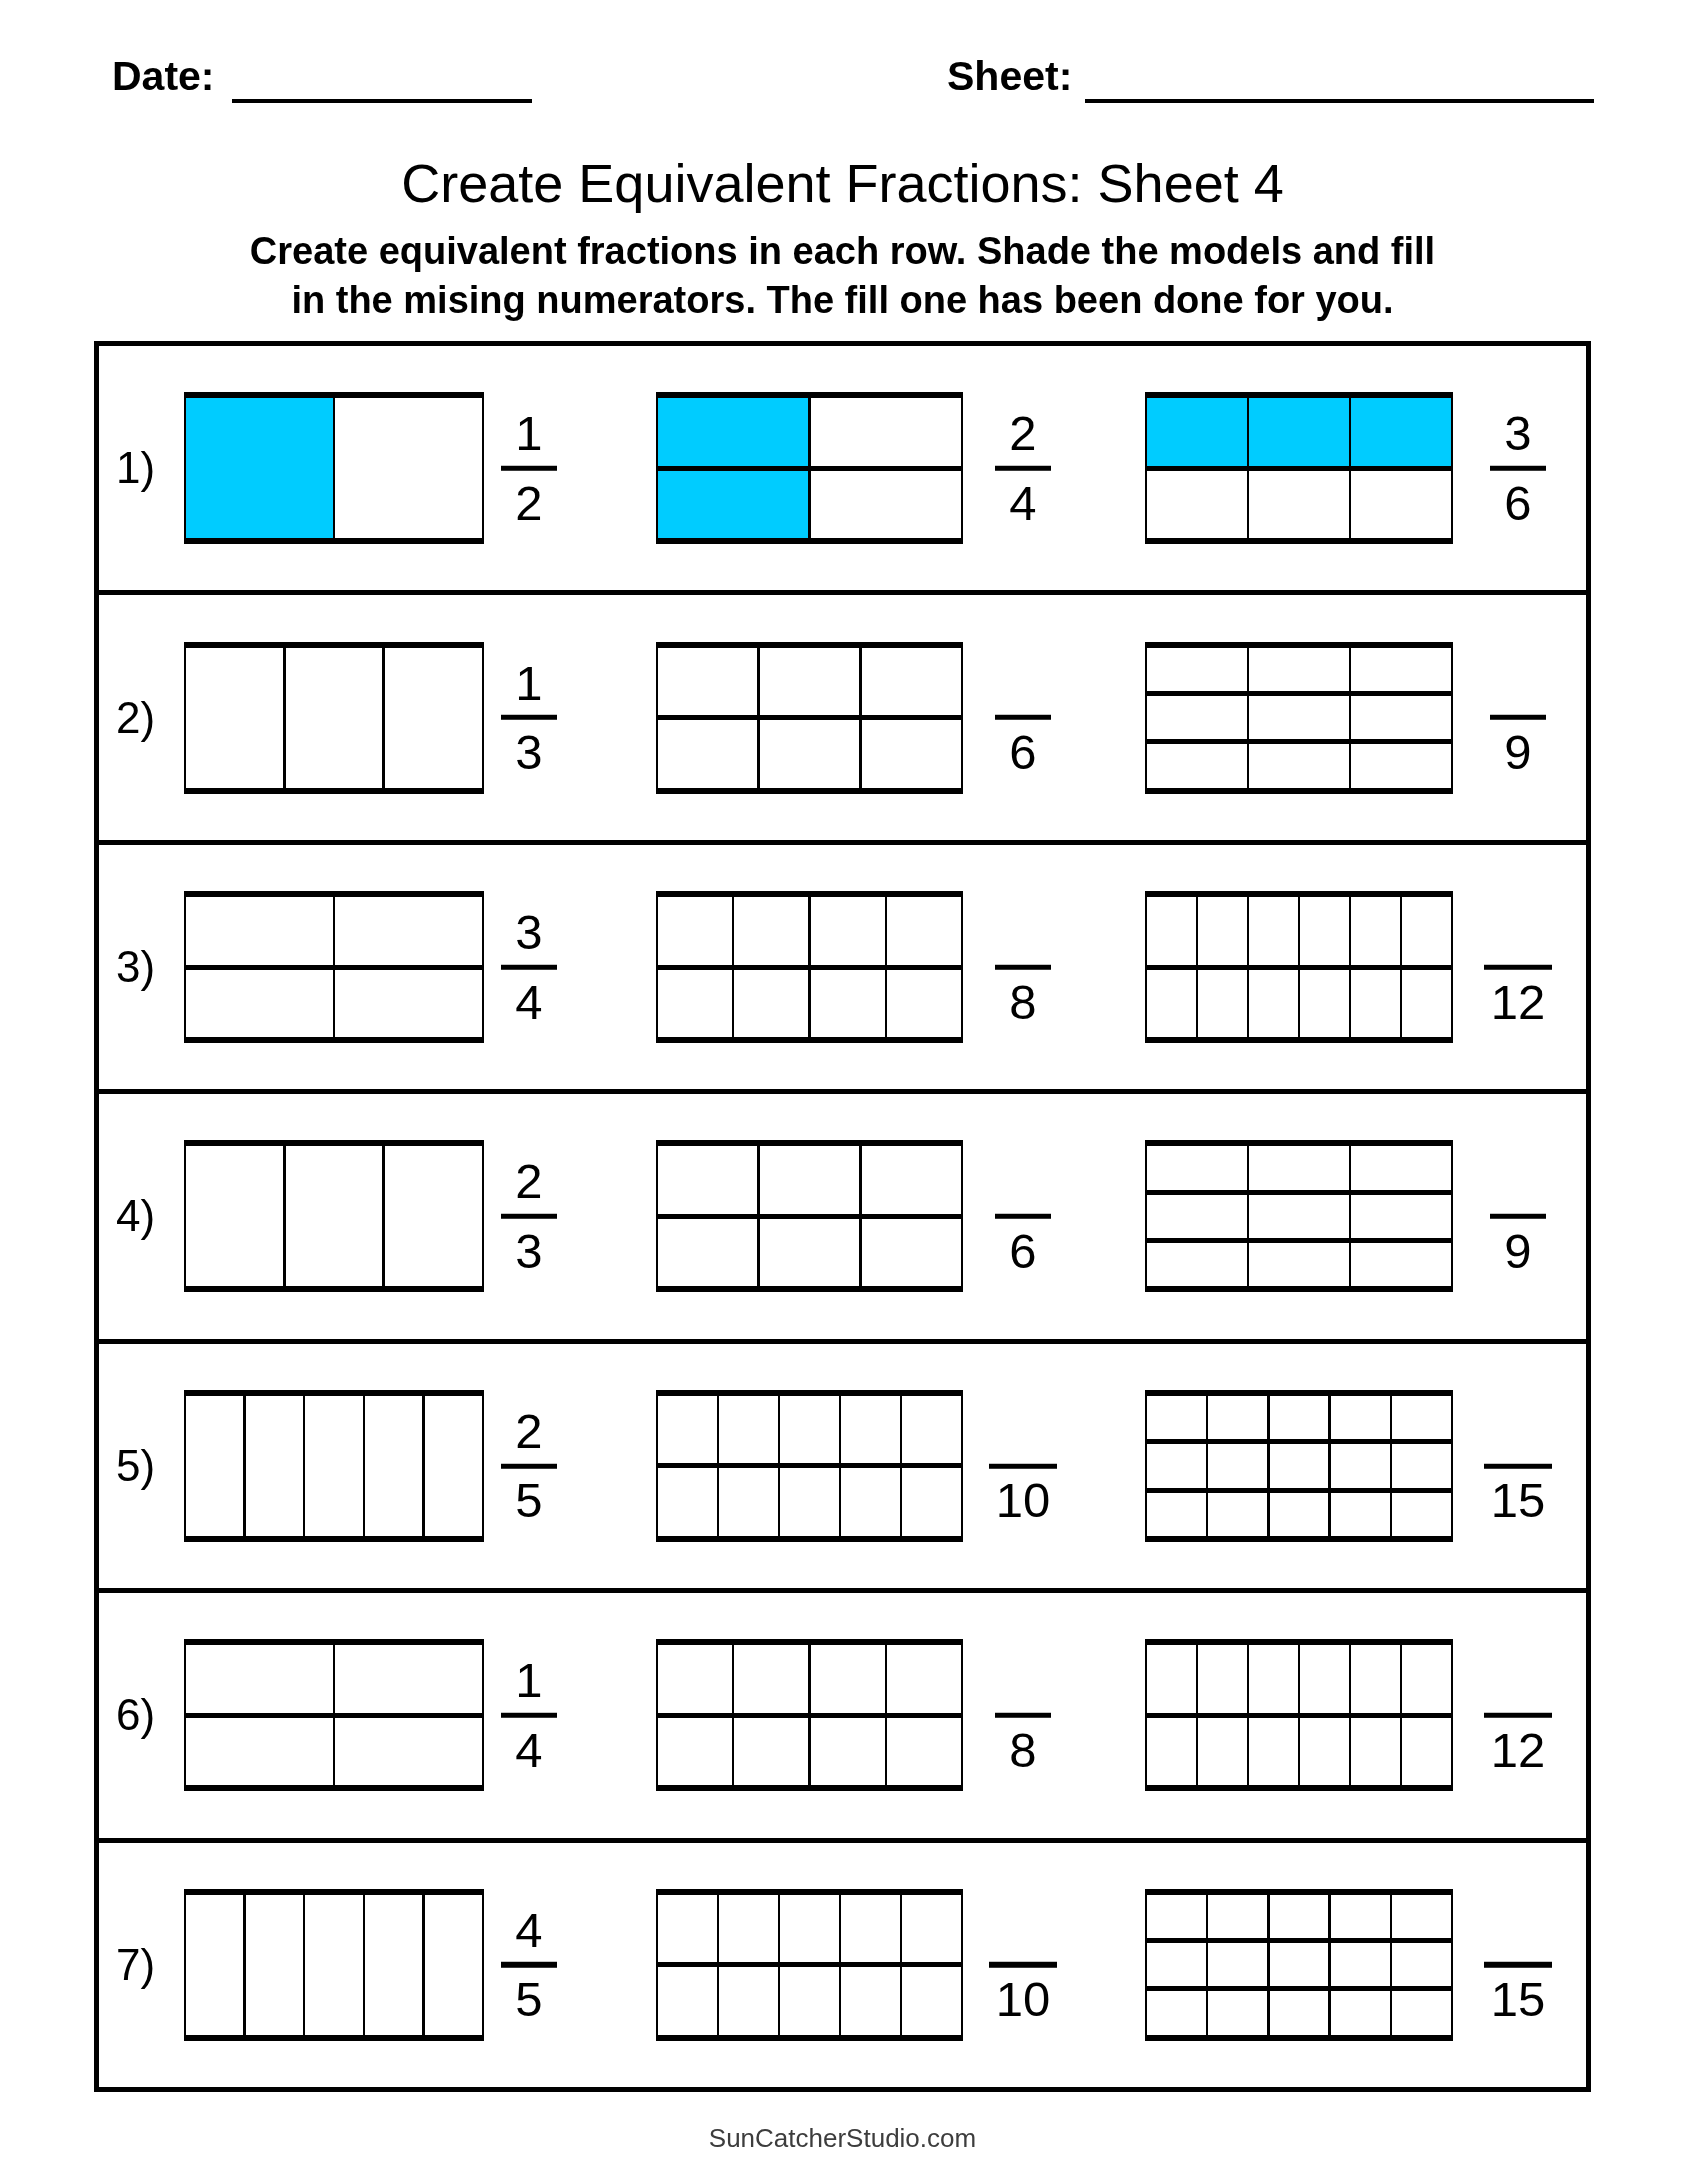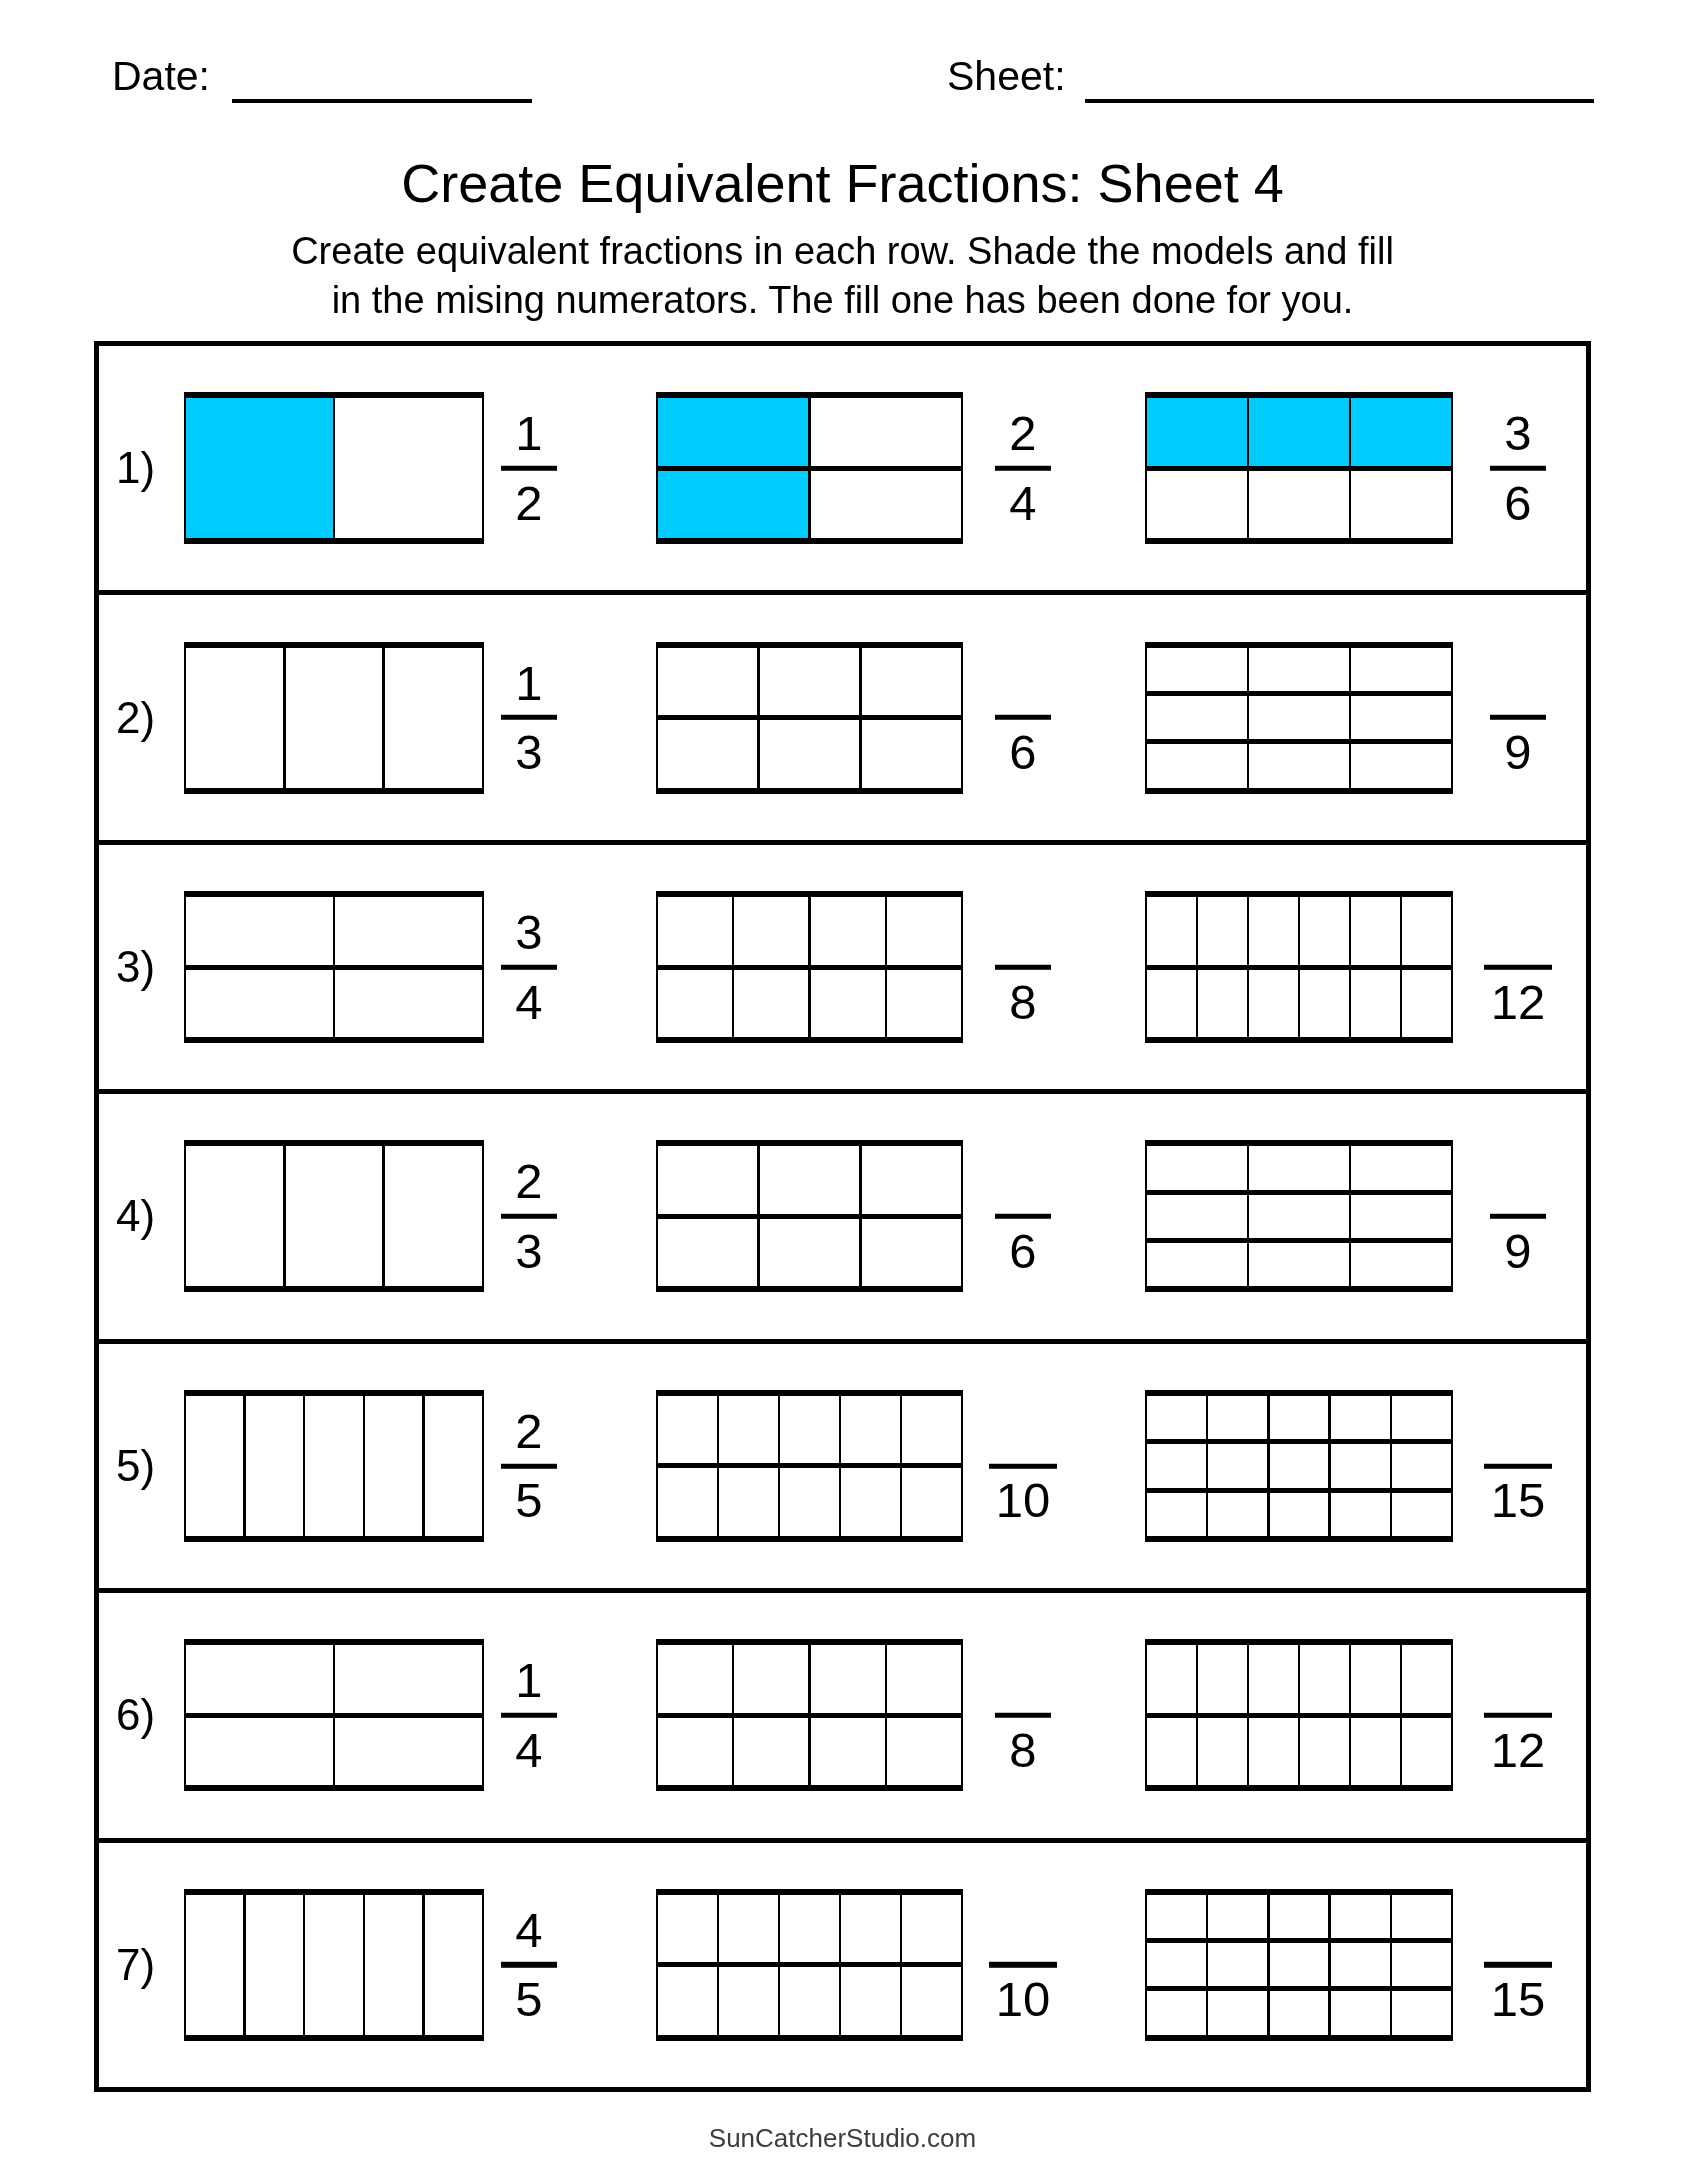--- a/index.html
+++ b/index.html
@@ -6,37 +6,37 @@
   body {
     width: 1685px; height: 2181px;
     background: #ffffff;
     font-family: "Liberation Sans", sans-serif;
     color: #000;
     position: relative;
     overflow: hidden;
   }
 
   
-  .hdr-label { position: absolute; font-size: 41px; font-weight: 400; }
+  .hdr-label { position: absolute; font-size: 41px; font-weight: 700; }
   #date-label { left: 112px; top: 53px; }
   #name-label { left: 947px; top: 53px; }
   .writing-line { position: absolute; height: 4.3px; background: #000; top: 99px; }
   .date-line { left: 232px; width: 300px; }
   .name-line { left: 1085px; width: 509px; }
 
   
   .title {
     position: absolute; top: 152px; left: 0; width: 100%;
     margin: 0; text-align: center;
     font-size: 54px; font-weight: normal; letter-spacing: 0px;
   }
   .instr {
     position: absolute; left: 0; width: 100%;
     margin: 0; text-align: center;
-    font-size: 38px; font-weight: 400;
+    font-size: 38px; font-weight: 700;
   }
   .instr-1 { top: 230px; }
   .instr-2 { top: 279px; }
 
   
   .table {
     position: absolute; left: 94px; top: 341px;
     width: 1497px; height: 1751px;
     border: 5.1px solid #000; box-sizing: border-box;
     display: flex; flex-direction: column;

